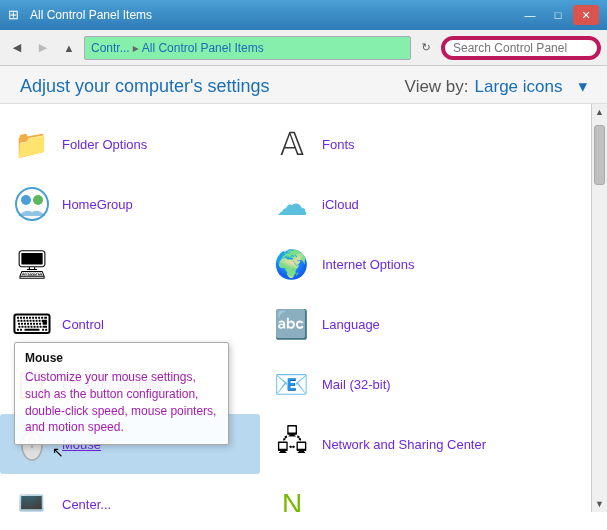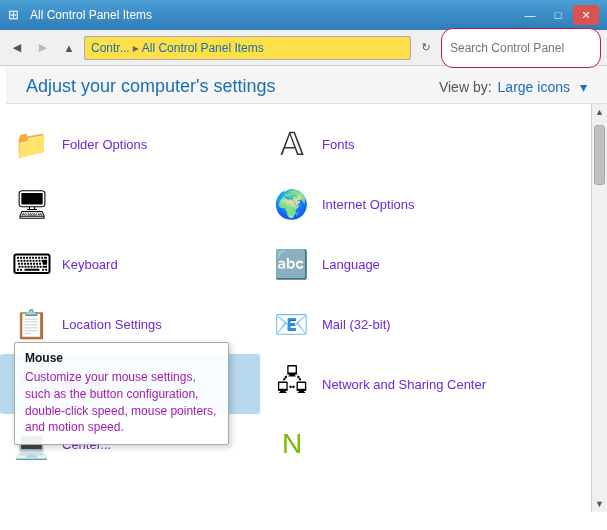--- a/index.html
+++ b/index.html
@@ -70,41 +70,41 @@
       align-items: center;
       justify-content: center;
       border-radius: 3px;
       cursor: pointer;
       color: #555;
       font-size: 11px;
     }
     .nav-btn.disabled { color: #bbb; cursor: default; }
     .address-path {
       flex: 1;
-      background: #fde047;
+      background: #86efac;
       border: 1px solid #aab;
       height: 24px;
       display: flex;
       align-items: center;
       padding: 0 6px;
       font-size: 12px;
       color: #333;
       border-radius: 2px;
     }
     .path-segment {
       color: #1a6eb5;
     }
     .path-arrow {
       margin: 0 3px;
       color: #666;
     }
     .search-box {
       width: 160px;
-      height: 40px;
-      border: 1px solid #be185d;
+      height: 24px;
+      border: 4px solid #be185d;
       border-radius: 12px;
       display: flex;
       align-items: center;
       background: white;
       padding: 0 8px;
       gap: 4px;
     }
     .search-input {
       border: none;
       outline: none;
@@ -115,40 +115,39 @@
     }
 
     
     .content-header {
       background: #f5f5f5;
       padding: 10px 20px 6px 20px;
       display: flex;
       align-items: center;
       justify-content: space-between;
       border-bottom: 1px solid #ddd;
-      margin-left: 6px;
     }
     .content-title {
       font-size: 18px;
       font-weight: 300;
       color: #1a6eb5;
     }
     .view-by {
       display: flex;
-      align-items: flex-start;
+      align-items: center;
       gap: 6px;
-      font-size: 14px;
+      font-size: 17px;
       color: #555;
     }
     .view-by-link {
       color: #1a6eb5;
       cursor: pointer;
       display: flex;
       align-items: center;
-      gap: 10px;
+      gap: 16px;
     }
 
     
     .items-container {
       background: white;
       height: 408px;
       overflow: hidden;
       display: flex;
       position: relative;
     }
@@ -303,35 +302,52 @@
       <div class="grid-item">
         <span class="item-icon">📁</span>
         <span class="item-label">Folder Options</span>
       </div>
       <div class="grid-item">
         <span class="item-icon" style="font-size:32px;color:#333;">𝔸</span>
         <span class="item-label">Fonts</span>
       </div>
     </div>
 
+    <div class="grid-row">
+      <div class="grid-item">
+        <span class="item-icon">
+          <svg width="36" height="36" viewBox="0 0 36 36">
+            <circle cx="18" cy="18" r="16" fill="none" stroke="#4a9fd4" stroke-width="2"></circle>
+            <circle cx="12" cy="14" r="5" fill="#4a9fd4"></circle>
+            <circle cx="24" cy="14" r="5" fill="#5cb85c"></circle>
+            <path d="M4 30 Q12 22 18 26 Q24 22 32 30" fill="#4a9fd4" opacity="0.6"></path>
+          </svg>
+        </span>
+        <span class="item-label">HomeGroup</span>
+      </div>
+      <div class="grid-item">
+        <span class="item-icon" style="color:#5bc0de;font-size:32px;">☁</span>
+        <span class="item-label">iCloud</span>
+      </div>
+    </div>
 
     <div class="grid-row">
       <div class="grid-item">
         <span class="item-icon" style="font-size:28px;">🖥</span>
       </div>
       <div class="grid-item">
         <span class="item-icon" style="font-size:28px;">🌍</span>
         <span class="item-label">Internet Options</span>
       </div>
     </div>
 
     <div class="grid-row">
       <div class="grid-item">
         <span class="item-icon" style="font-size:28px;">⌨</span>
-        <span class="item-label">Keyboard</span>
+        <span class="item-label">Control</span>
       </div>
       <div class="grid-item">
         <span class="item-icon" style="font-size:28px;">🔤</span>
         <span class="item-label">Language</span>
       </div>
     </div>
 
     <div class="grid-row">
       <div class="grid-item">
         <span class="item-icon" style="font-size:28px;">📋</span>

